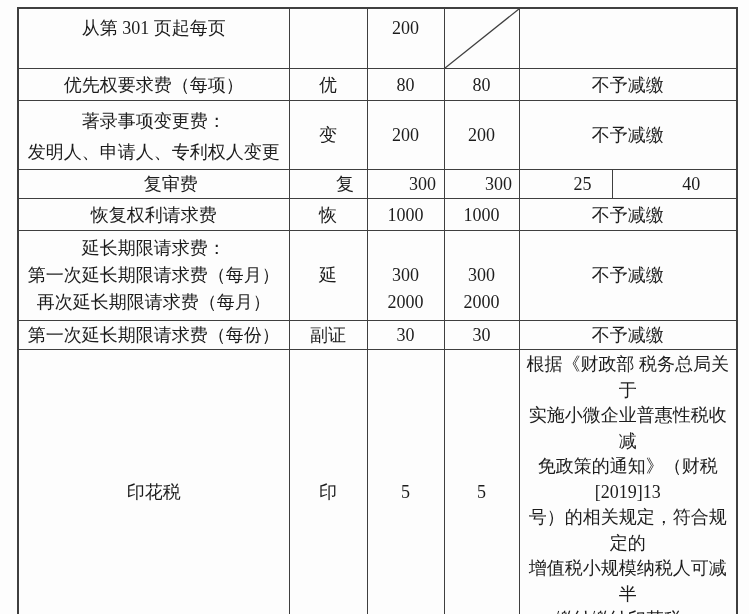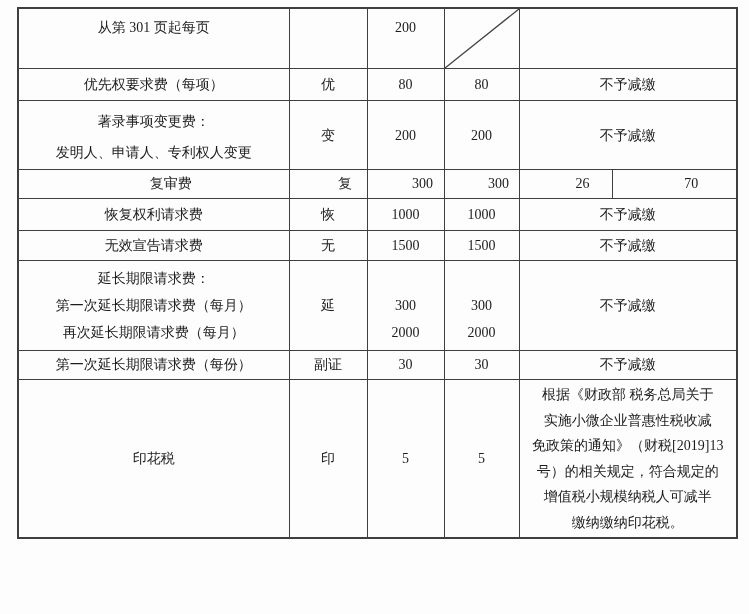--- a/index.html
+++ b/index.html
@@ -19,21 +19,21 @@
     position: absolute;
     left: 17px;
     top: 7px;
     width: 719px;
     table-layout: fixed;
     border-collapse: collapse;
     border: 2px solid #3f3f3f;
   }
   table.fee-table td {
     border: 1px solid #3f3f3f;
-    font-size: 14px;
+    font-size: 18px;
     line-height: 26px;
     vertical-align: middle;
     text-align: center;
     white-space: pre-line;
     padding: 1px 3px;
     overflow: hidden;
   }
   td.c-name {
     text-align: left;
     padding-left: 10px;
@@ -102,39 +102,32 @@
         <td>200</td>
         <td>200</td>
         <td colspan="2">不予减缴</td>
       </tr>
 
       <tr class="r3">
         <td class="c-name">复审费</td>
         <td>复</td>
         <td>300</td>
         <td>300</td>
-        <td>26</td>
-        <td>70</td>
+        <td>25</td>
+        <td>40</td>
       </tr>
 
       <tr class="r4">
         <td class="c-name">恢复权利请求费</td>
         <td>恢</td>
         <td>1000</td>
         <td>1000</td>
         <td colspan="2">不予减缴</td>
       </tr>
 
-      <tr class="r5">
-        <td class="c-name">无效宣告请求费</td>
-        <td>无</td>
-        <td>1500</td>
-        <td>1500</td>
-        <td colspan="2">不予减缴</td>
-      </tr>
 
       <tr class="r6">
         <td class="c-name">延长期限请求费：
 第一次延长期限请求费（每月）
 再次延长期限请求费（每月）</td>
         <td>延</td>
         <td>
 300
 2000</td>
         <td>

